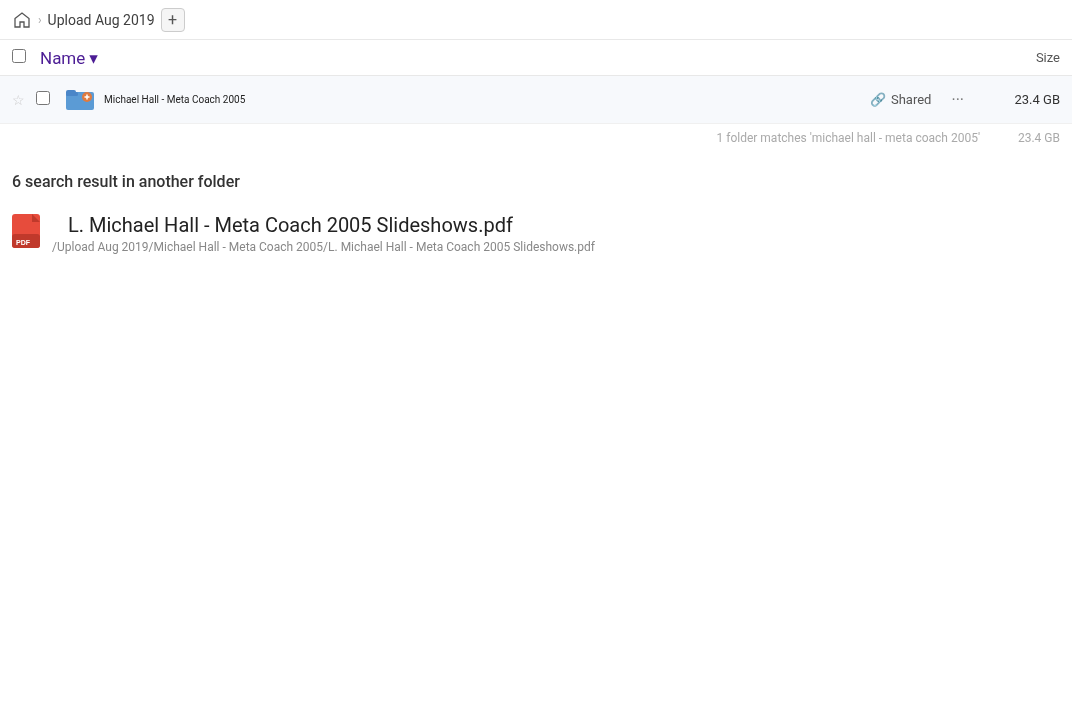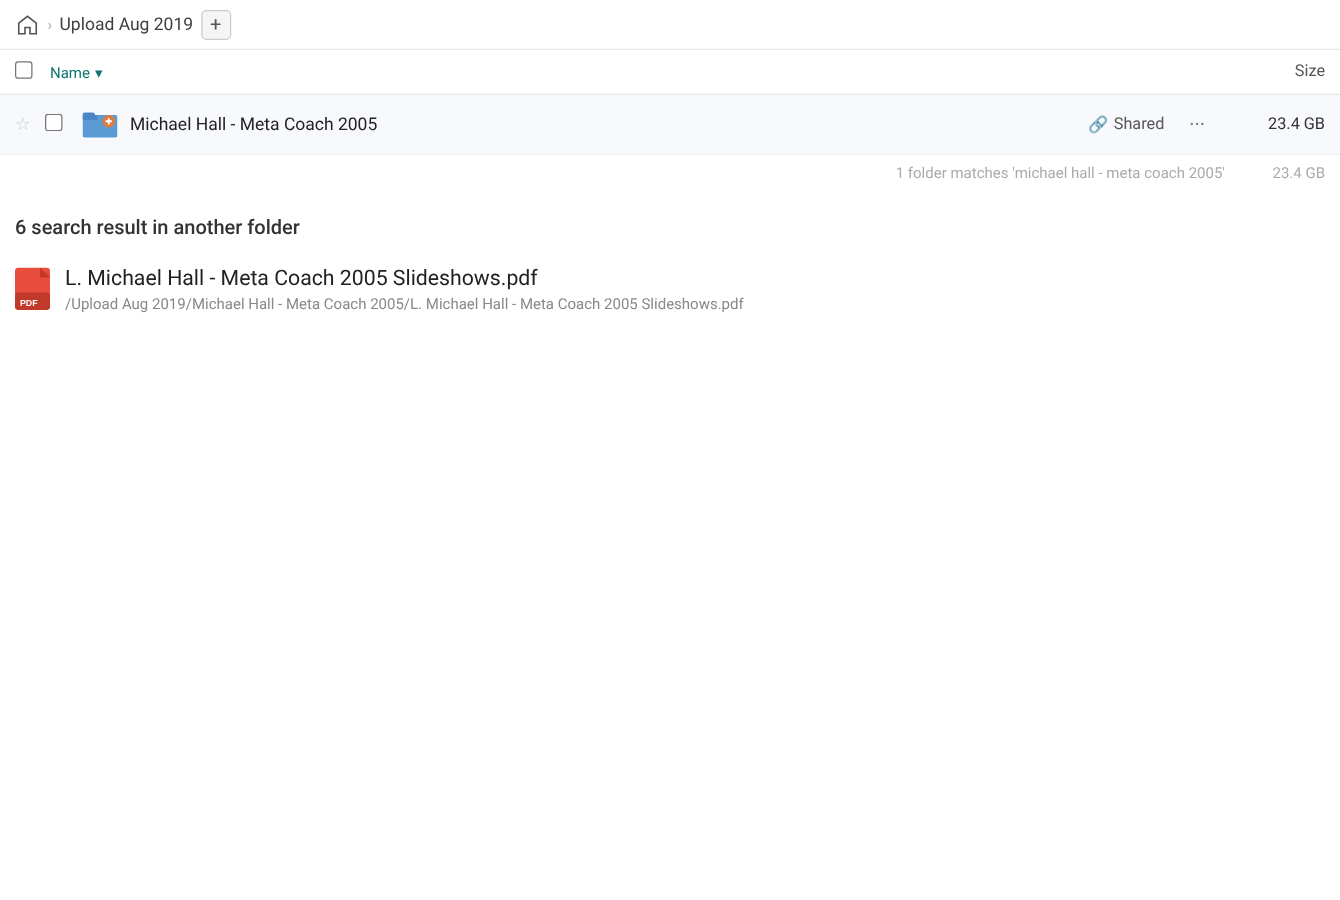--- a/index.html
+++ b/index.html
@@ -73,22 +73,22 @@
     .col-checkbox {
       width: 28px;
       flex-shrink: 0;
     }
 
     .col-name {
       flex: 1;
       display: flex;
       align-items: flex-end;
       gap: 4px;
-      font-size: 12px;
-      color: #0f766e;
+      font-size: 17px;
+      color: #4c1d95;
       cursor: pointer;
     }
 
     .col-size {
       width: 100px;
       text-align: right;
       font-size: 13px;
       color: #555;
     }
 
@@ -123,21 +123,21 @@
       margin-right: 8px;
     }
 
     .folder-icon-svg {
       width: 28px;
       height: 28px;
     }
 
     .file-name {
       flex: 1;
-      font-size: 14px;
+      font-size: 10px;
       color: #222;
       cursor: pointer;
     }
 
     .shared-badge {
       display: flex;
       align-items: center;
       gap: 4px;
       color: #555;
       font-size: 13px;
@@ -212,24 +212,25 @@
       align-items: center;
       justify-content: center;
       margin-top: 2px;
     }
 
     .result-info {
       flex: 1;
     }
 
     .result-filename {
-      font-size: 17px;
+      font-size: 20px;
       color: #222;
       cursor: pointer;
       margin-bottom: 3px;
+      margin-left: 16px;
     }
 
     .result-path {
       font-size: 12px;
       color: #888;
     }
 
     
     input[type="checkbox"] {
       width: 14px;

